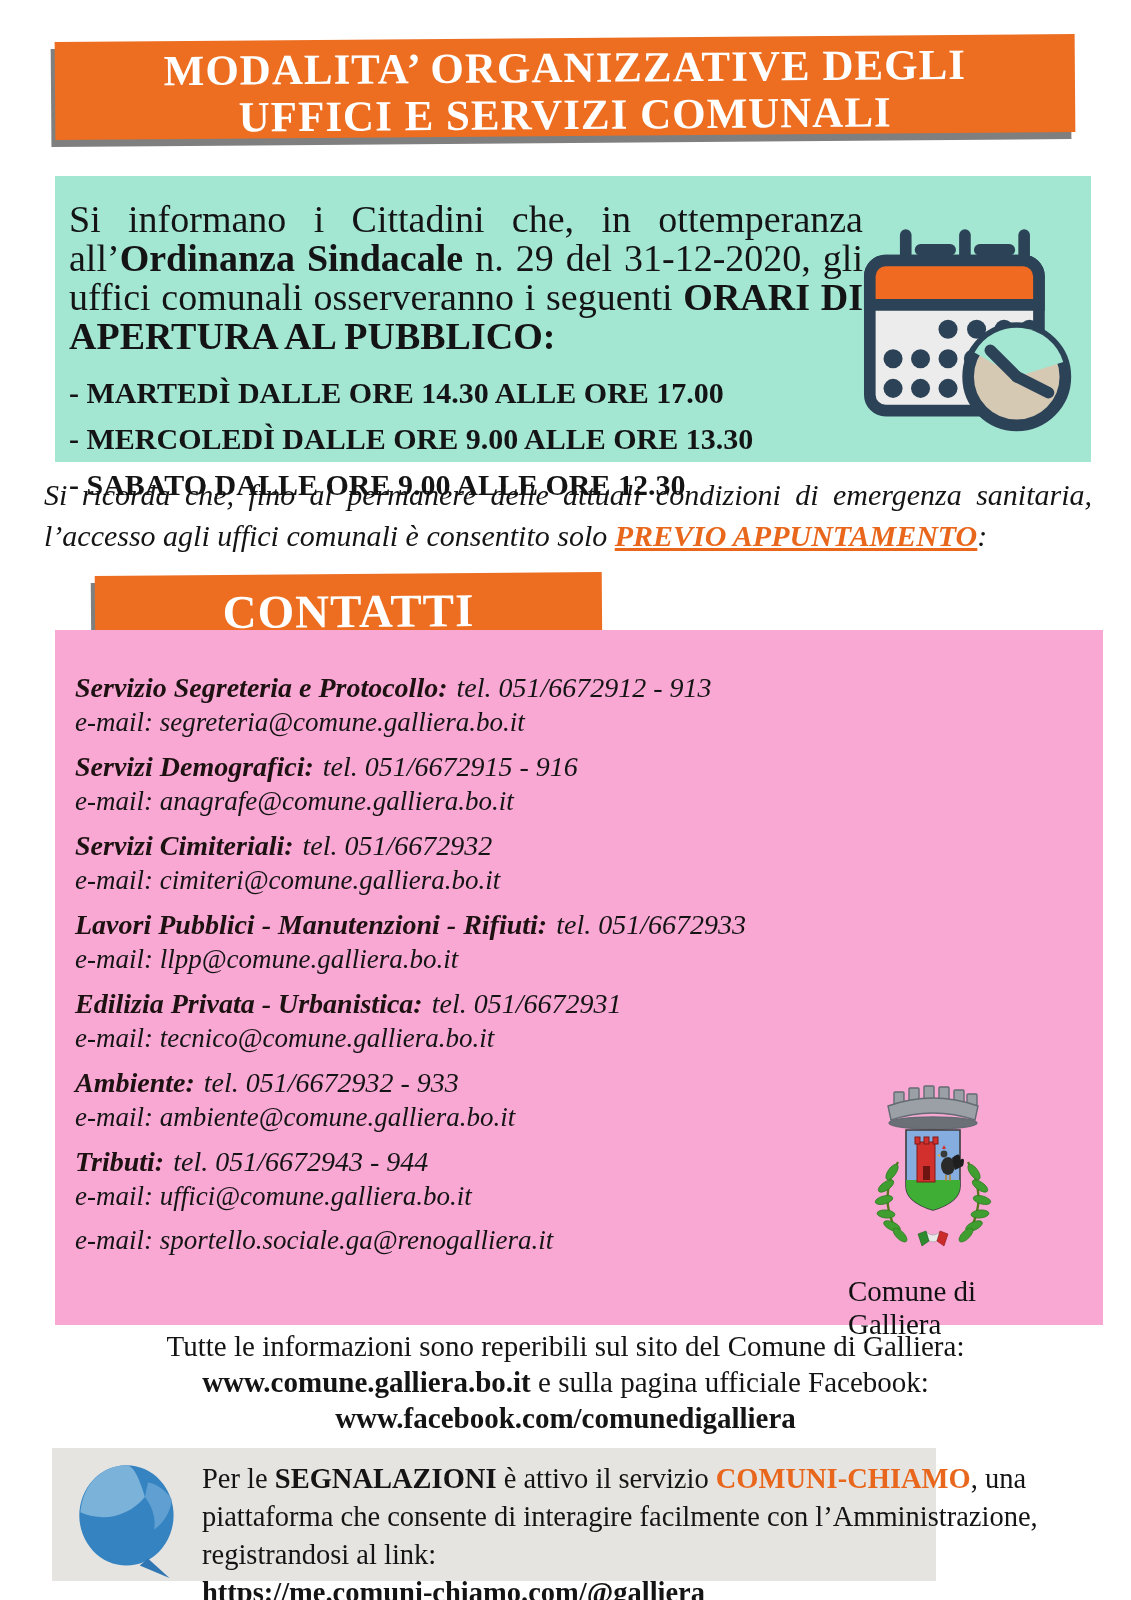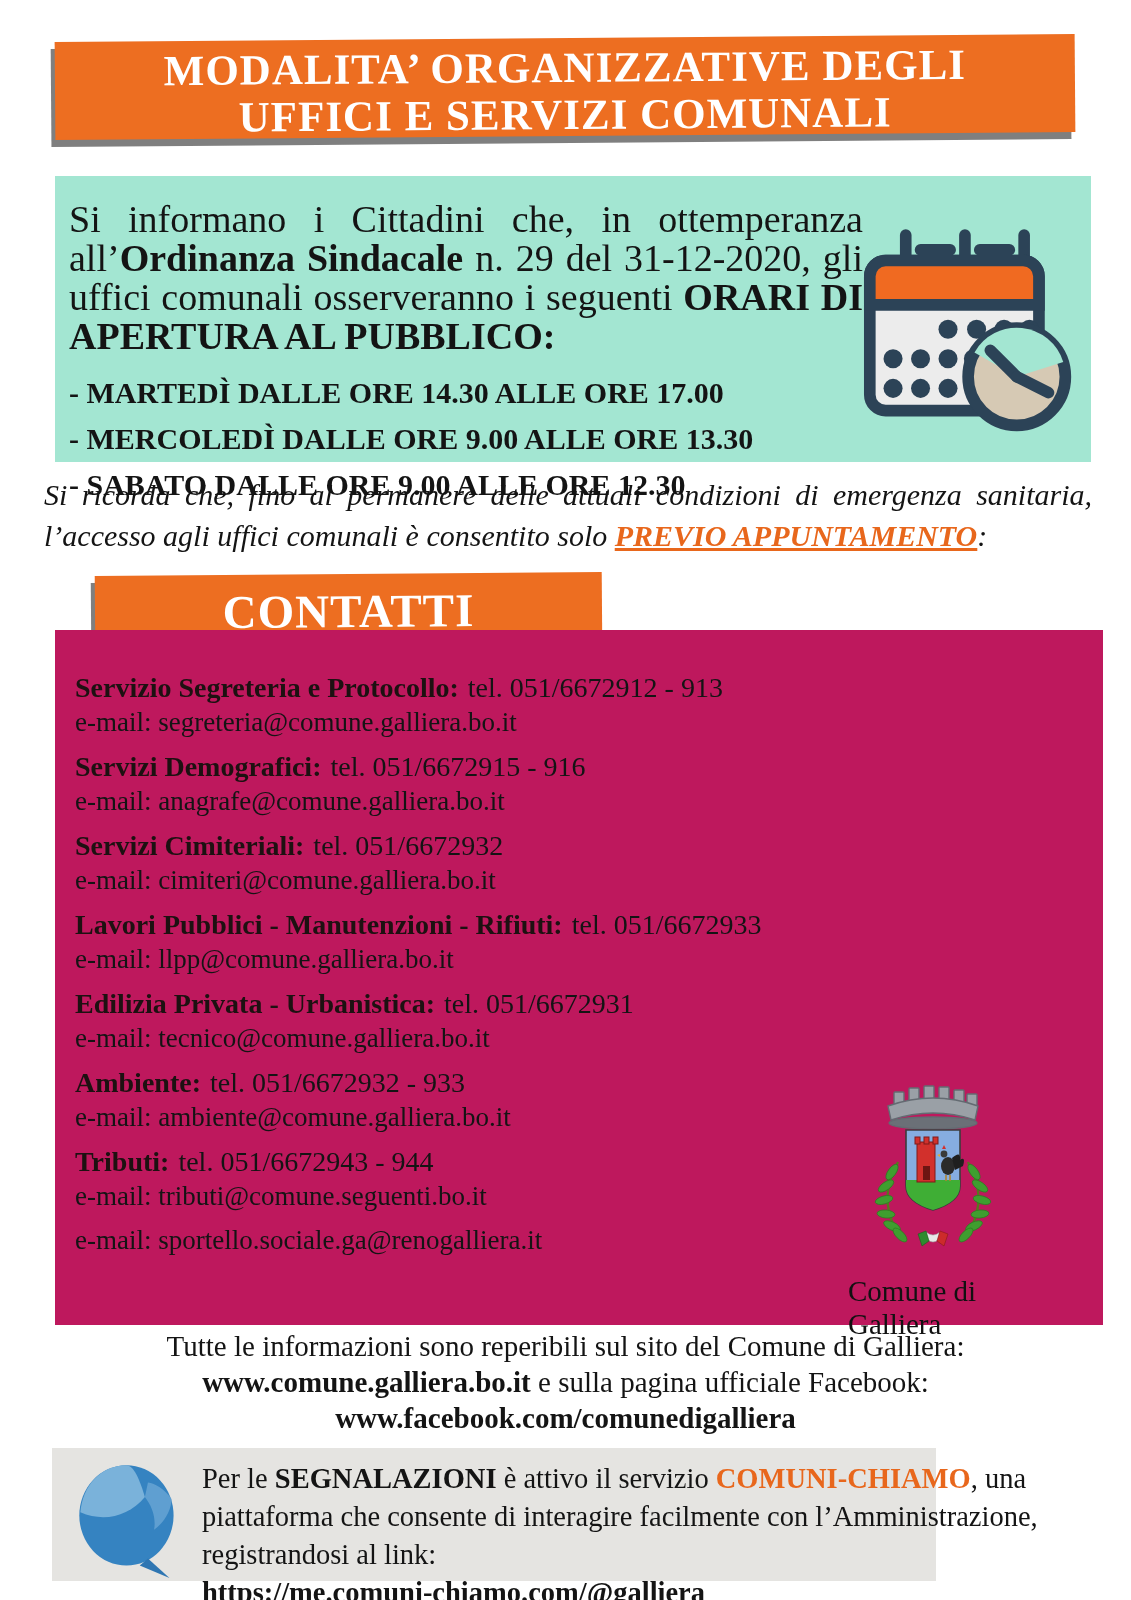--- a/index.html
+++ b/index.html
@@ -23,21 +23,21 @@
   #hours-list{margin-top:14px;font-weight:bold;font-size:30px;line-height:46px;}
   #calendar-wrap{position:absolute;right:14px;top:44px;width:222px;height:212px;}
 
   
   #reminder{position:absolute;left:44px;top:474px;width:1048px;
           font-size:30px;line-height:41px;text-align:justify;font-style:italic;}
   #reminder .hl{color:#e8671c;font-weight:bold;text-decoration:underline;}
 
   
   #contacts-box{position:absolute;left:55px;top:630px;width:1048px;height:695px;
-          background:#be185d;box-sizing:border-box;padding:40px 0 0 20px;}
+          background:#f9a8d4;box-sizing:border-box;padding:40px 0 0 20px;font-style:italic;}
   .entry{margin-bottom:9px;}
   .entry .l1{font-size:28px;line-height:35px;}
   .entry .cname{font-weight:bold;color:#1d1111;}
   .entry .ctel{margin-left:9px;}
   .entry .cemail{font-size:27px;line-height:35px;}
 
   
   #crest{position:absolute;left:848px;top:1082px;width:190px;}
   #crest-caption{margin-top:4px;font-size:29px;color:#111;}
 
@@ -140,21 +140,21 @@
     <div class="entry">
       <div class="l1"><span class="cname">Edilizia Privata - Urbanistica:</span><span class="ctel">tel. 051/6672931</span></div>
       <div class="cemail">e-mail: tecnico@comune.galliera.bo.it</div>
     </div>
     <div class="entry">
       <div class="l1"><span class="cname">Ambiente:</span><span class="ctel">tel. 051/6672932 - 933</span></div>
       <div class="cemail">e-mail: ambiente@comune.galliera.bo.it</div>
     </div>
     <div class="entry">
       <div class="l1"><span class="cname">Tributi:</span><span class="ctel">tel. 051/6672943 - 944</span></div>
-      <div class="cemail">e-mail: tributi@comune.seguenti.bo.it</div>
+      <div class="cemail">e-mail: uffici@comune.galliera.bo.it</div>
     </div>
     <div class="entry">
       <div class="cemail">e-mail: sportello.sociale.ga@renogalliera.it</div>
     </div>
   </div>
 
   <div id="crest">
     <svg viewBox="0 0 170 185" width="170" height="185" aria-hidden="true">
 
       <g fill="#9aa0a6" stroke="#646b72" stroke-width="1.4">

